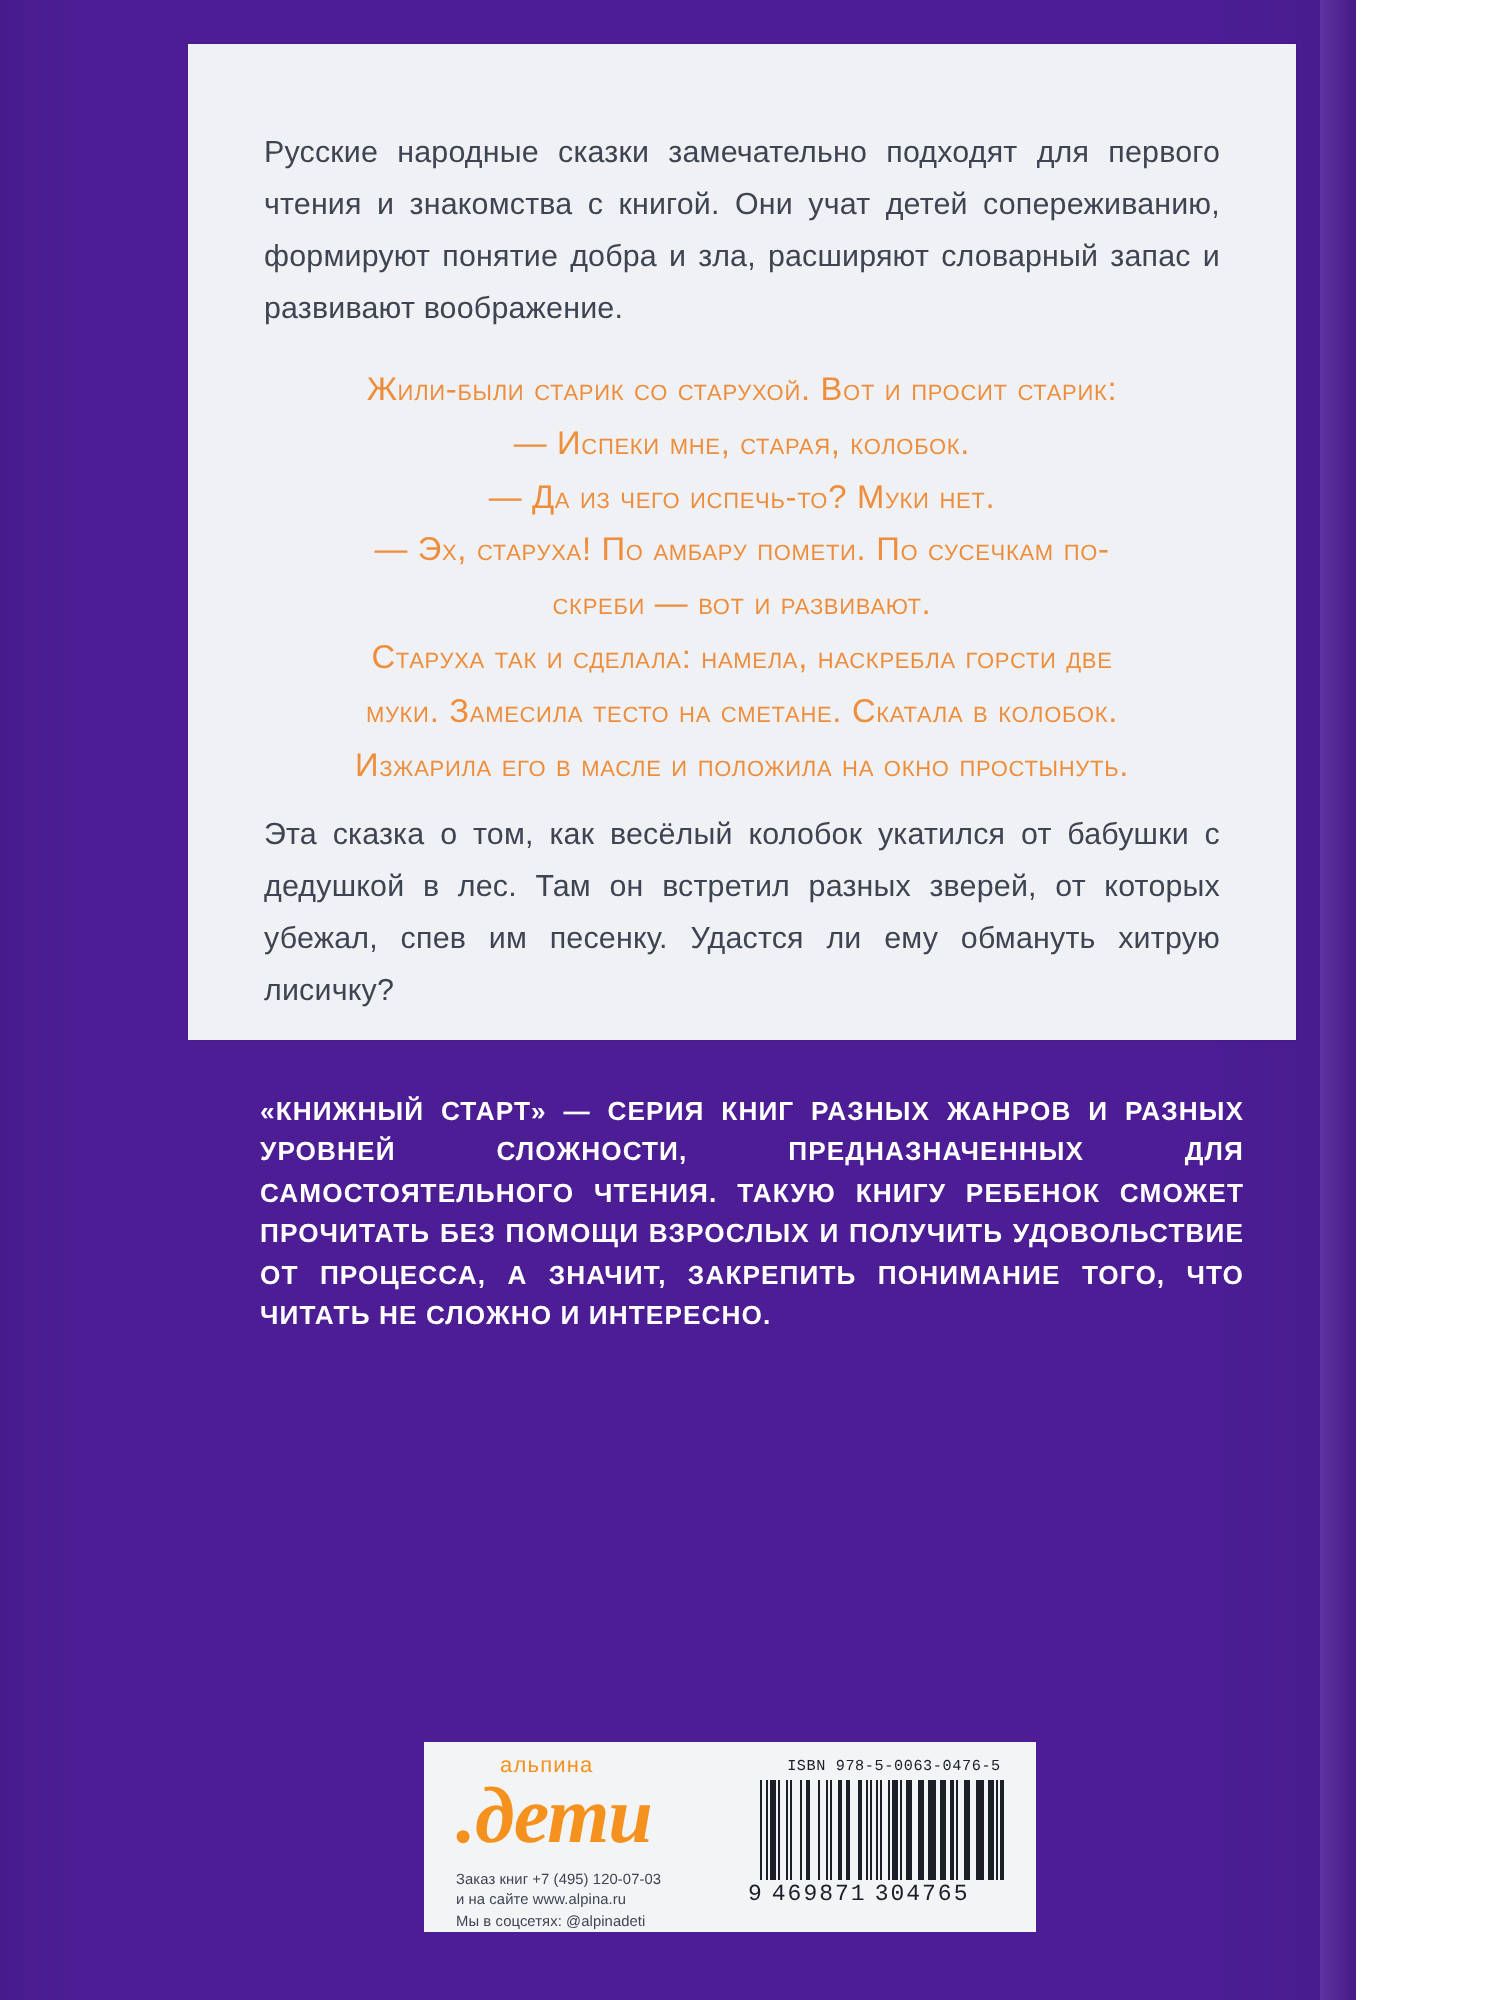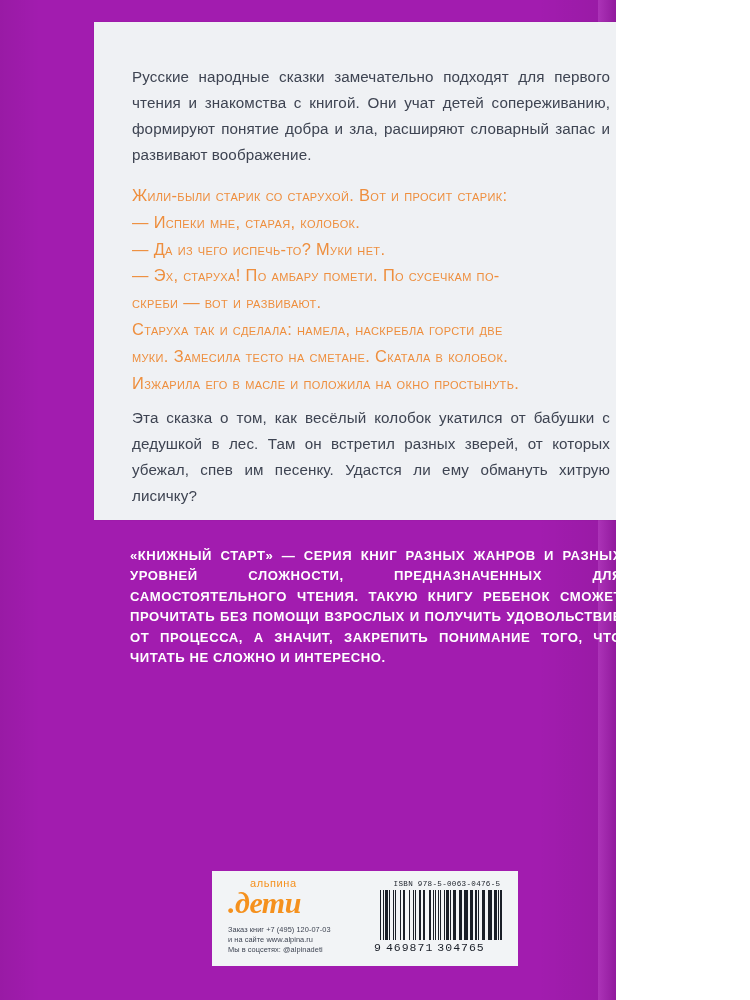--- a/index.html
+++ b/index.html
@@ -6,24 +6,24 @@
     margin: 0;
     padding: 0;
     background: #ffffff;
   }
   body {
     font-family: "Liberation Sans", sans-serif;
   }
 
   #cover {
     position: relative;
-    width: 616px;
+    width: 678px;
     height: 1000px;
     overflow: hidden;
-    background: #a21caf;
+    background: #4c1d95;
   }
 
   
   #shade-left, #shade-right, #spine-edge {
     position: absolute;
     top: 0;
     bottom: 0;
     pointer-events: none;
   }
   #shade-left {
@@ -68,21 +68,21 @@
   #tale-para {
     top: 160px;
     color: #EE8E3D;
     font-size: 16.4px;
     line-height: 26.8px;
     font-variant: small-caps;
     font-stretch: condensed;
     letter-spacing: 0.35px;
     text-align: left;
   }
-  #tale-para .ln { display: block; white-space: nowrap; }
+  #tale-para .ln { display: block; white-space: nowrap; text-align: center; }
 
   #about-para {
     top: 383px;
     color: #3E4452;
     font-size: 15.2px;
     line-height: 26px;
     letter-spacing: 0.1px;
   }
 
   
@@ -124,21 +124,21 @@
   }
   #logo-alpina {
     font-size: 11px;
     letter-spacing: 0.6px;
     color: #F5911E;
     font-weight: 400;
     margin-left: 22px;
     line-height: 1;
   }
   #logo-deti {
-    font-size: 30px;
+    font-size: 40px;
     color: #F5911E;
     font-family: "Liberation Serif", serif;
     font-style: italic;
     font-weight: 700;
     line-height: 1.02;
     letter-spacing: -0.5px;
     margin-top: -1px;
   }
   .contact-line {
     font-size: 7.4px;

